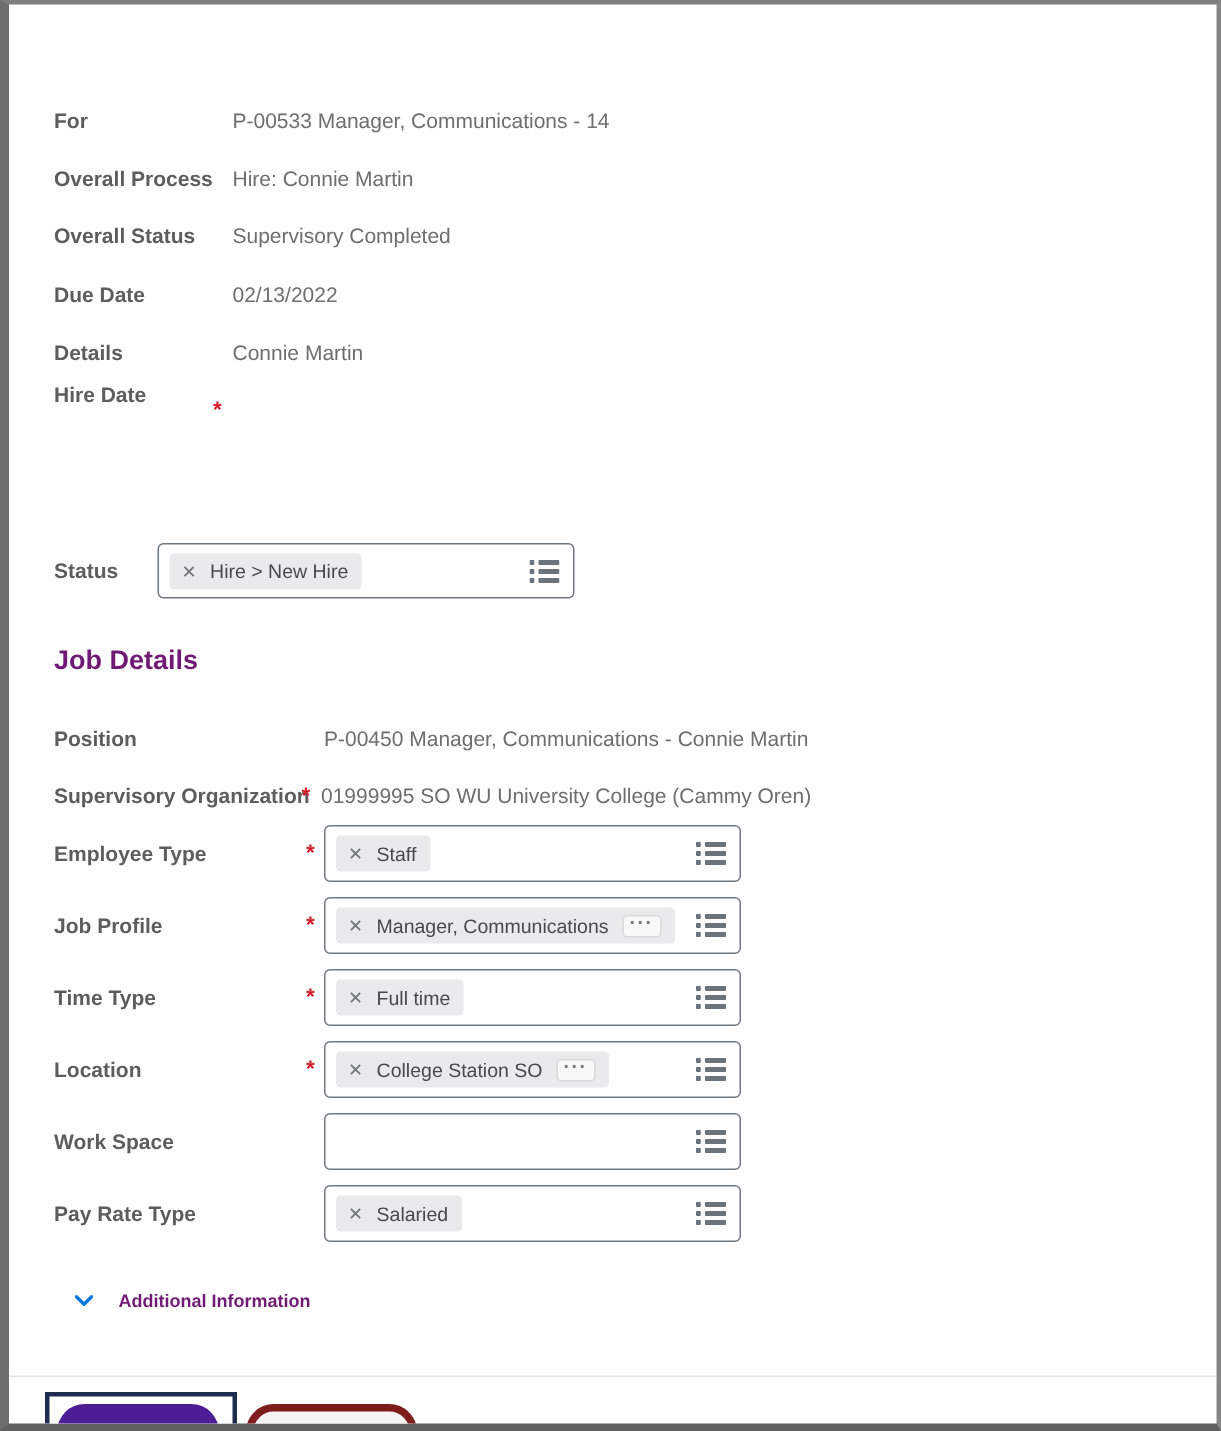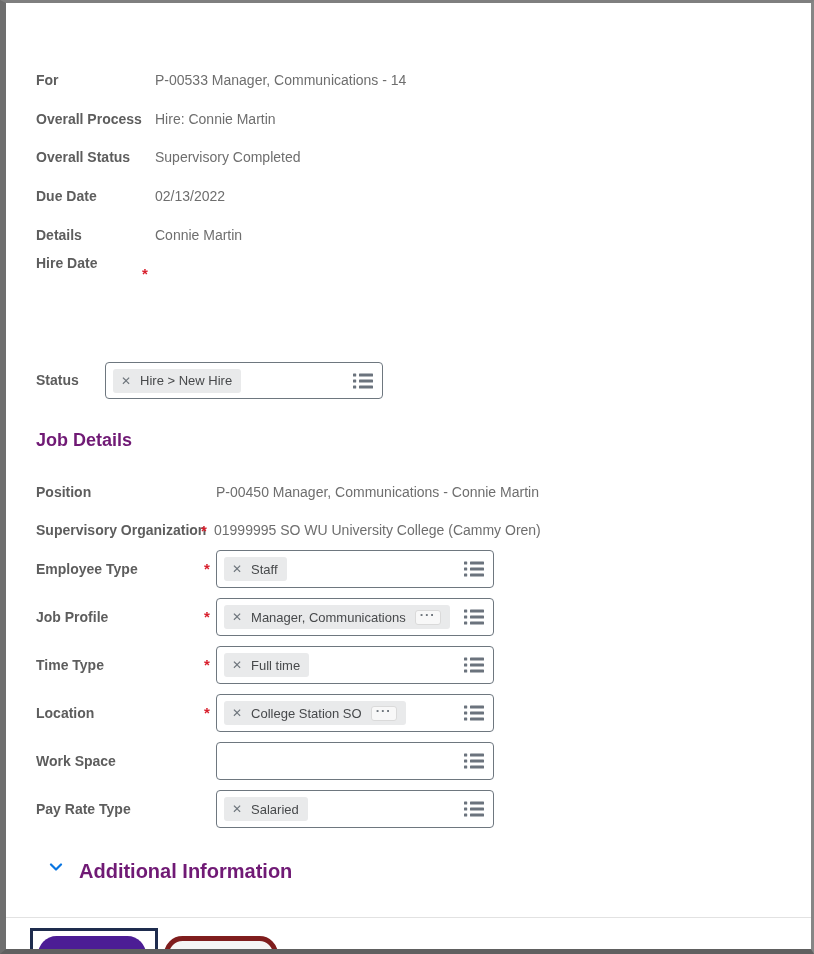--- a/index.html
+++ b/index.html
@@ -39,21 +39,21 @@
     color: #d81e2c;
     line-height: 17px;
   }
   .heading {
     position: absolute;
     font-weight: bold;
     color: #701a75;
     white-space: nowrap;
   }
   .h-job { font-size: 18px; }
-  .h-add { font-size: 20px; }
+  .h-add { font-size: 12px; }
   .date-input {
     position: absolute;
     left: 149px; top: 210px; width: 131px; height: 39px;
     border: 2px solid #65707a;
     border-radius: 5px;
     background: #fff;
     display: flex;
     align-items: center;
     justify-content: space-between;
     padding: 0 8px 0 10px;

